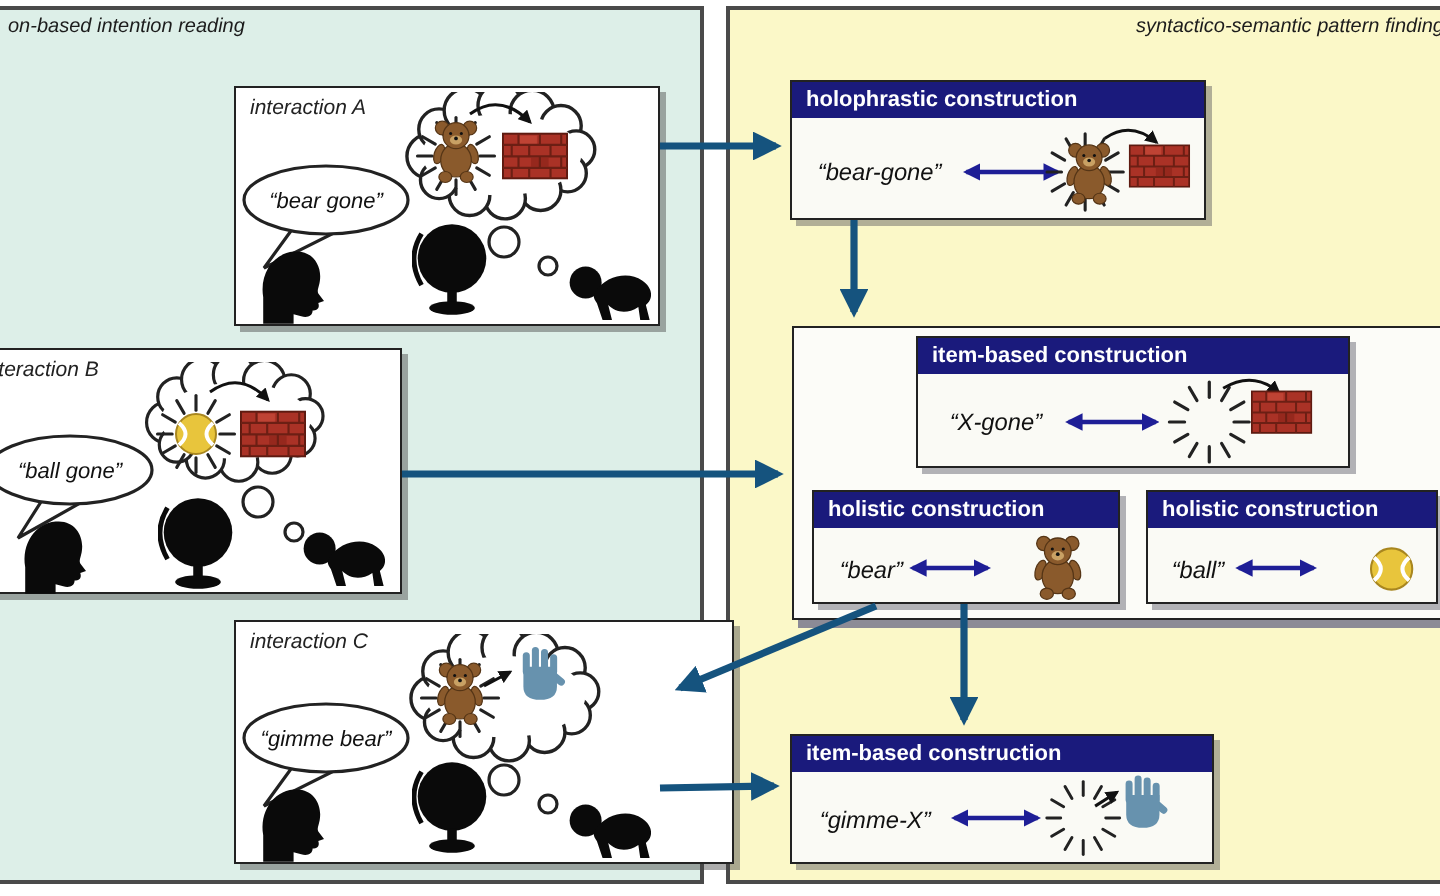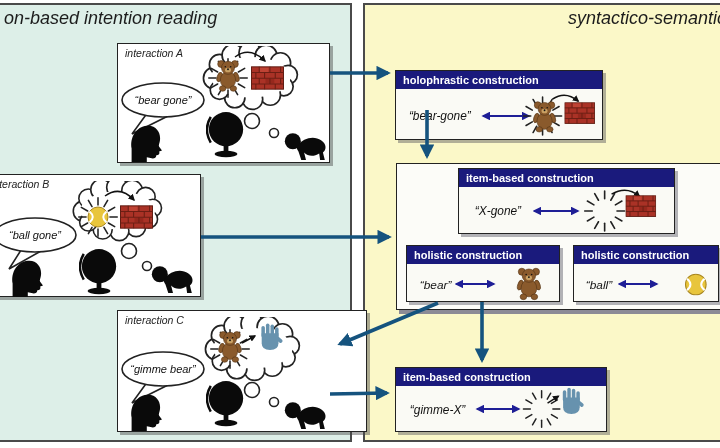--- a/index.html
+++ b/index.html
@@ -1,21 +1,21 @@
 <!DOCTYPE html>
 <html><head>
 <meta charset="utf-8">
 <style>
   html,body{margin:0;padding:0;background:#fff;}
   #stage{position:relative;width:720px;height:448px;overflow:hidden;
          font-family:"Liberation Sans",sans-serif;background:#fff;}
   .panel{position:absolute;border:2px solid #4a4a4a;box-sizing:border-box;}
   #panel-left{left:-20px;top:3px;width:372px;height:439px;background:#ddefe8;}
   #panel-right{left:363px;top:3px;width:381px;height:439px;background:#fbf8c8;}
-  .panel-title{position:absolute;font-style:italic;font-size:18px;color:#1c1c1c;white-space:nowrap;}
+  .panel-title{position:absolute;font-style:italic;font-size:10px;color:#1c1c1c;white-space:nowrap;}
   #title-left{left:4px;top:8px;}
   #title-right{left:568px;top:8px;}
   .ibox{position:absolute;background:#ffffff;border:1.6px solid #222;box-sizing:border-box;
         box-shadow:3px 3px 0 rgba(70,70,70,.45);z-index:3;}
   .ibox svg{position:absolute;left:0;top:0;}
   .gbox{position:absolute;background:#fcfcf8;border:1.6px solid #222;box-sizing:border-box;
         box-shadow:3px 4px 0 rgba(30,30,100,.5);z-index:2;}
   .cbox{position:absolute;background:#fafaf5;border:1.5px solid #222;box-sizing:border-box;
         box-shadow:3px 3px 0 rgba(40,40,60,.35);z-index:3;}
   .chead{position:absolute;left:0;top:0;right:0;height:18px;background:#1a1a7c;color:#fff;
@@ -216,21 +216,21 @@
       <ellipse cx="45" cy="58" rx="41" ry="17" class="bub"></ellipse>
       <text x="45" y="62" class="utter">“gimme bear”</text>
       <use href="#sym-head" x="6" y="78" width="38" height="42"></use>
       <use href="#sym-globe" x="88" y="68" width="40" height="48"></use>
       <use href="#sym-baby" x="166" y="87" width="44" height="32"></use>
     </svg>
   </div>
 
   <div class="gbox" style="left:396px;top:163px;width:348px;height:147px;"></div>
 
-  <div class="cbox" style="left:395px;top:40px;width:208px;height:70px;margin-top:30px;">
+  <div class="cbox" style="left:395px;top:40px;width:208px;height:70px;">
     <div class="chead">holophrastic construction</div>
     <svg class="cbody" width="208" height="52" viewBox="0 0 208 52">
       <text x="13" y="31" class="form">“bear-gone”</text>
       <line x1="88" y1="27" x2="134" y2="27" class="dbl"></line>
       <use href="#sym-burst" x="126" y="5" width="44" height="44"></use>
       <use href="#sym-bear" x="137" y="11" width="26" height="33"></use>
       <path d="M158,10 Q171,1 184,12" class="blk"></path>
       <use href="#sym-wall" x="170" y="13" width="31" height="22"></use>
     </svg>
   </div>

